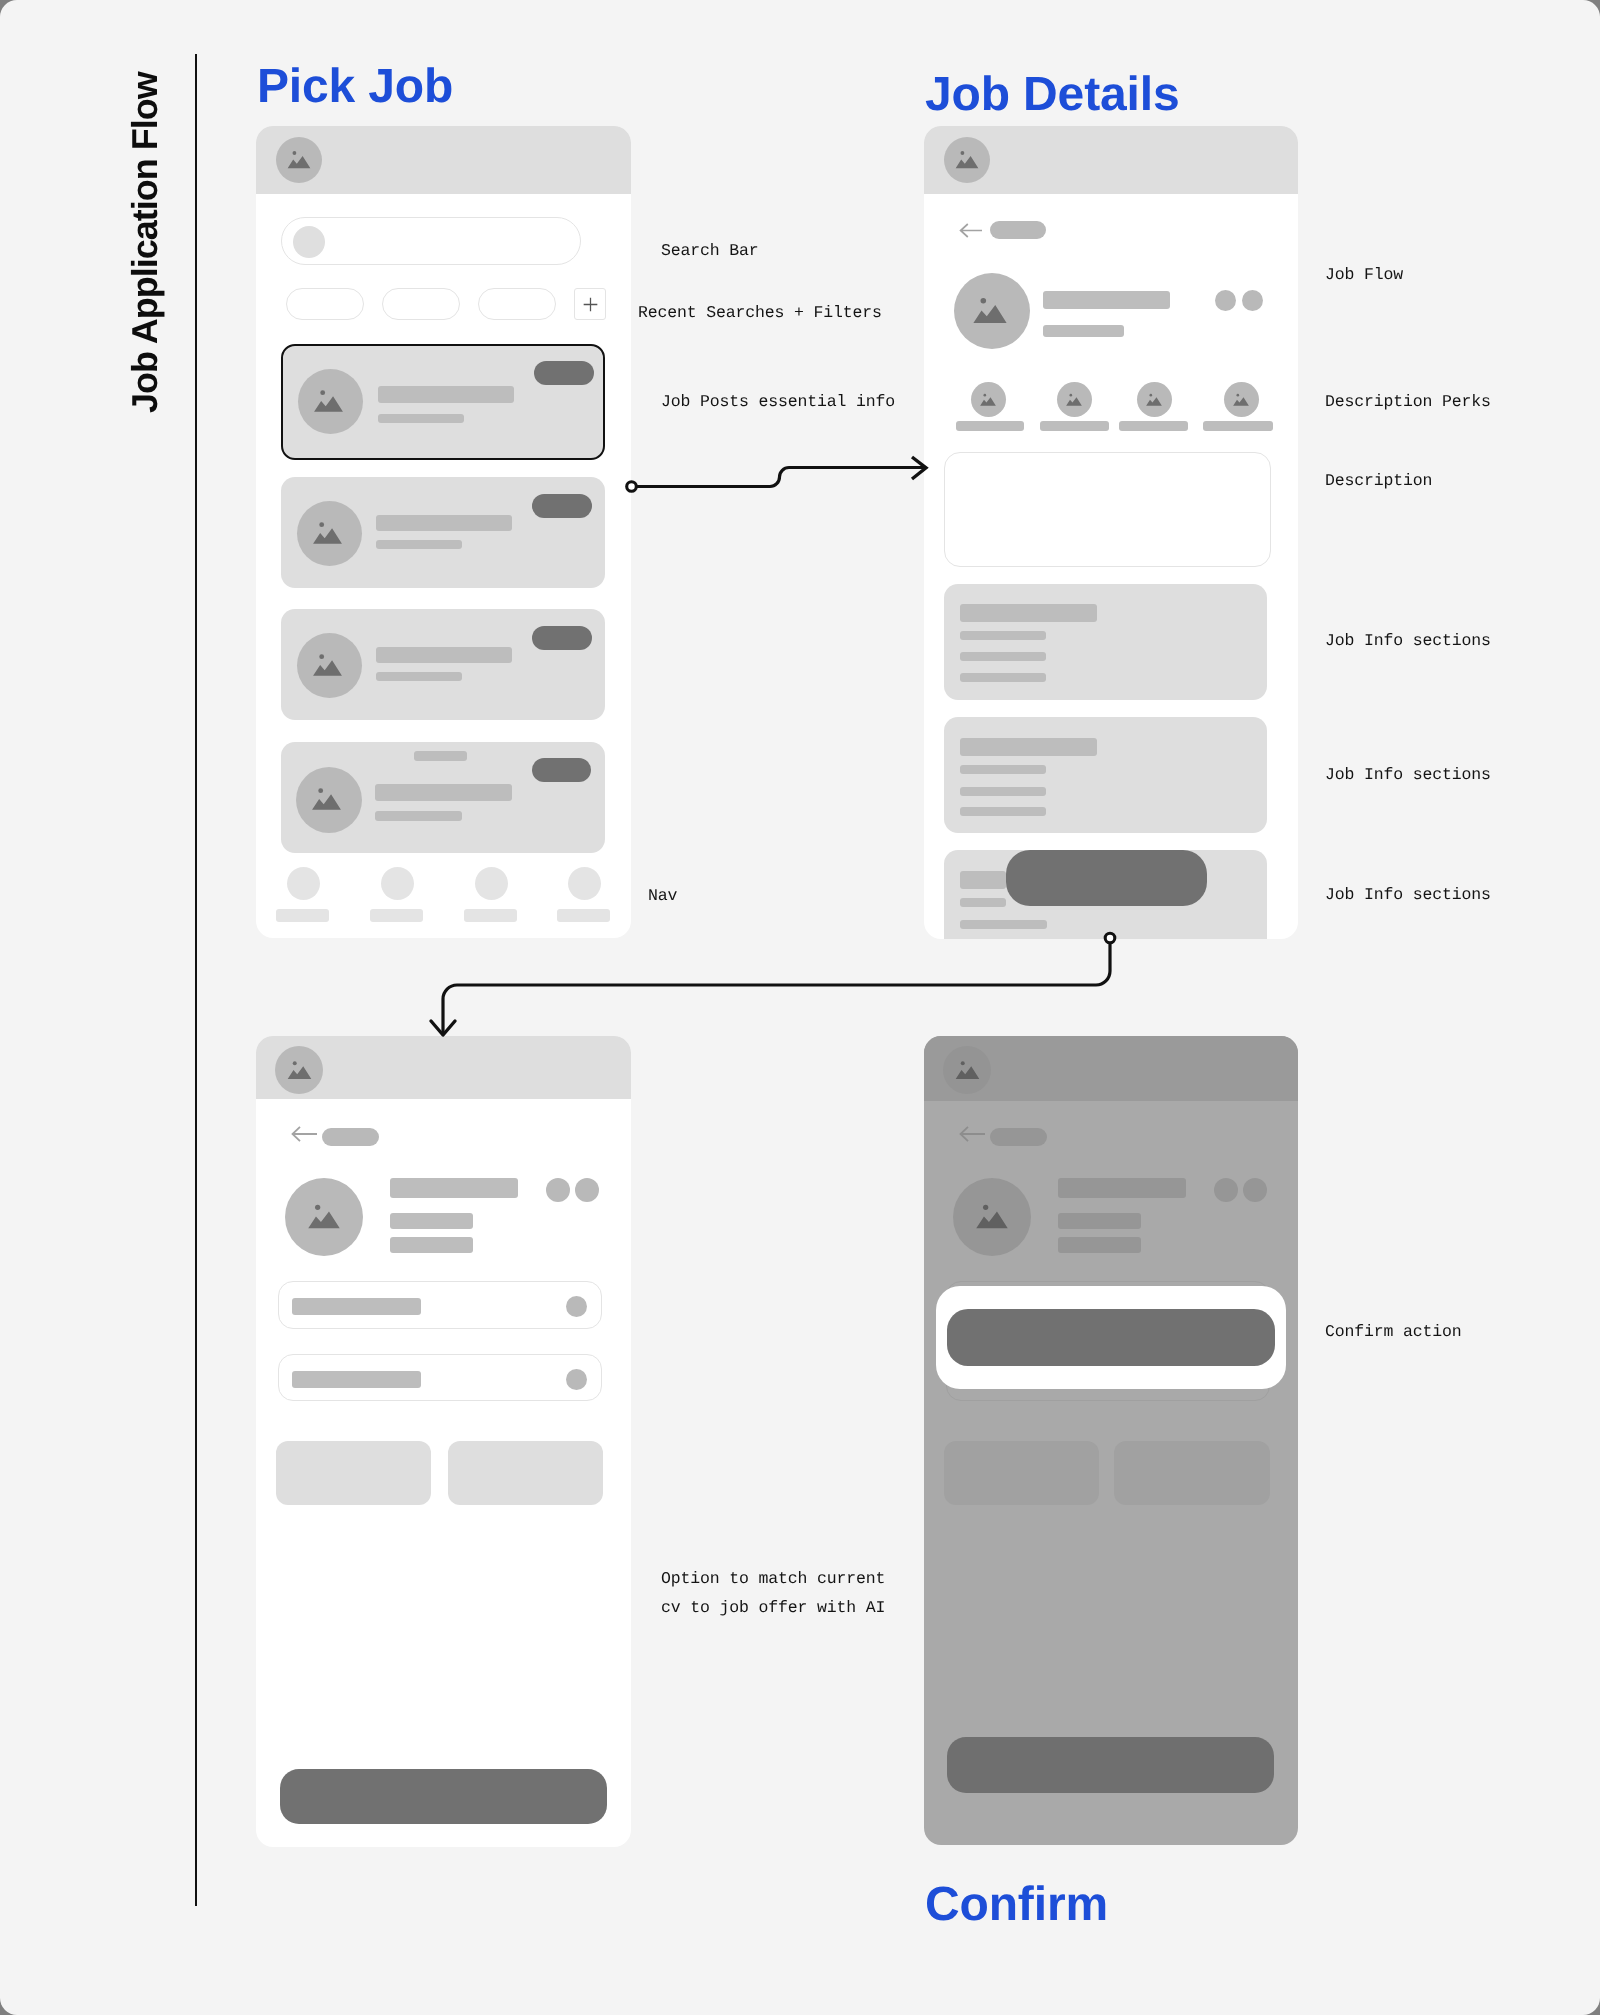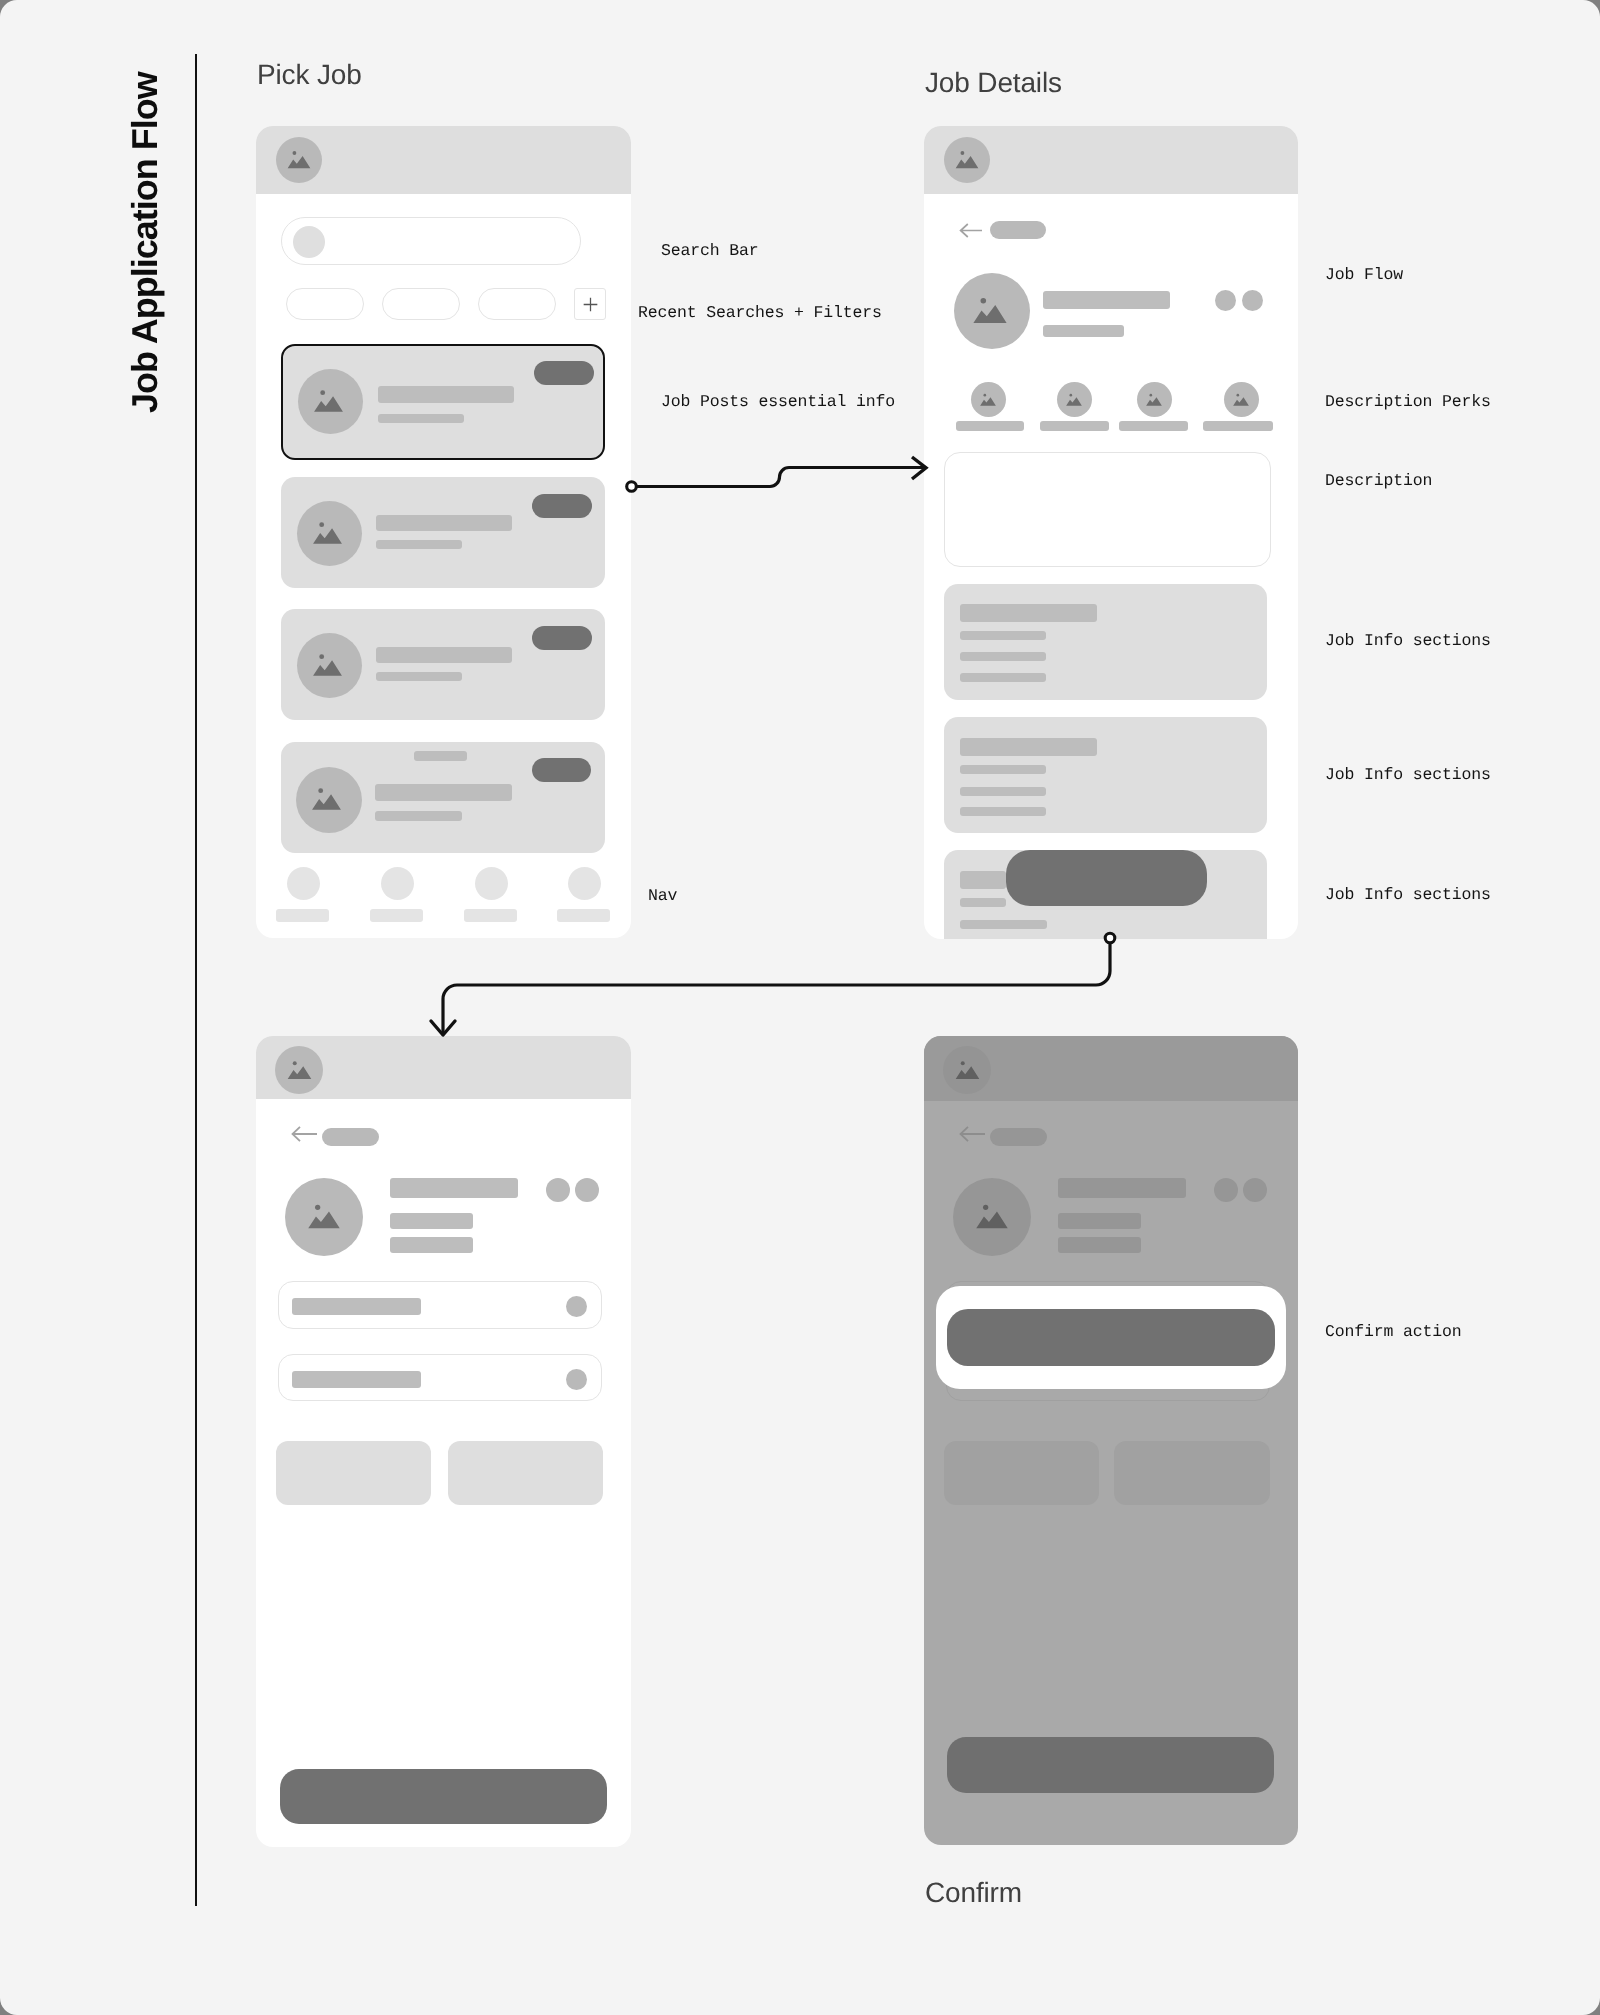--- a/index.html
+++ b/index.html
@@ -8,21 +8,21 @@
        font-family:"Liberation Sans",sans-serif;
        -webkit-font-smoothing:antialiased;text-rendering:geometricPrecision;}
   #page{position:absolute;left:0;top:0;width:1600px;height:2015px;background:#f4f4f4;
         border-radius:17px;overflow:hidden;}
   .abs{position:absolute;}
 
   #rail-line{left:195px;top:54px;width:2px;height:1852px;background:#111;}
   #flow-title{position:absolute;left:124px;top:413px;font-weight:700;font-size:36px;color:#0d0d0d;white-space:nowrap;
               letter-spacing:-1.0px;transform:rotate(-90deg);transform-origin:0 0;}
 
-  .scr-title{position:absolute;font-size:28px;font-weight:400;color:#404040;letter-spacing:-.15px;white-space:nowrap;}
+  .scr-title{position:absolute;font-size:48px;font-weight:700;color:#1d4ed8;letter-spacing:-.15px;white-space:nowrap;}
 
   .phone{position:absolute;border-radius:17px;overflow:hidden;background:#fff;}
   .ph-head{position:absolute;left:0;top:0;width:100%;background:#dedede;}
   .circ{position:absolute;border-radius:50%;background:#b9b9b9;}
   .bar{position:absolute;background:#bdbdbd;border-radius:3px;}
   .card{position:absolute;background:#dedede;border-radius:14px;}
   .dkbtn{position:absolute;background:#717171;border-radius:13px;}
   .outline{position:absolute;background:#fff;border:1.5px solid #e4e4e4;box-sizing:border-box;}
   .note{position:absolute;font-family:"Liberation Mono",monospace;font-size:16.5px;
         color:#141414;white-space:pre;line-height:29px;letter-spacing:-.15px;}
@@ -281,20 +281,22 @@
   <div class="note" style="left:648px;top:881px">Nav</div>
 
   <div class="note" style="left:1325px;top:260px">Job Flow</div>
   <div class="note" style="left:1325px;top:387px">Description Perks</div>
   <div class="note" style="left:1325px;top:466px">Description</div>
   <div class="note" style="left:1325px;top:626px">Job Info sections</div>
   <div class="note" style="left:1325px;top:760px">Job Info sections</div>
   <div class="note" style="left:1325px;top:880px">Job Info sections</div>
 
   <div class="note" style="left:1325px;top:1317px">Confirm action</div>
+  <div class="note" style="left:661px;top:1564px">Option to match current
+cv to job offer with AI</div>
 
   <svg class="abs" style="left:0;top:0;width:1600px;height:2015px;pointer-events:none">
     <g fill="none" stroke="#111111" stroke-width="3.2" stroke-linecap="butt">
       <path d="M637 486.5 H770 A9.5 9.5 0 0 0 779.5 477 A9.5 9.5 0 0 1 789 467.5 H926"></path>
     </g>
     <circle cx="631.5" cy="486.5" r="4.8" fill="#ffffff" stroke="#111111" stroke-width="3.1"></circle>
     <path d="M912 457 L926 467.8 L912 479" fill="none" stroke="#111111" stroke-width="3.4" stroke-linecap="butt" stroke-linejoin="miter"></path>
 
     <g fill="none" stroke="#111111" stroke-width="3.2">
       <path d="M1110 944 V971 A14 14 0 0 1 1096 985 H457 A14 14 0 0 0 443 999 V1033"></path>

